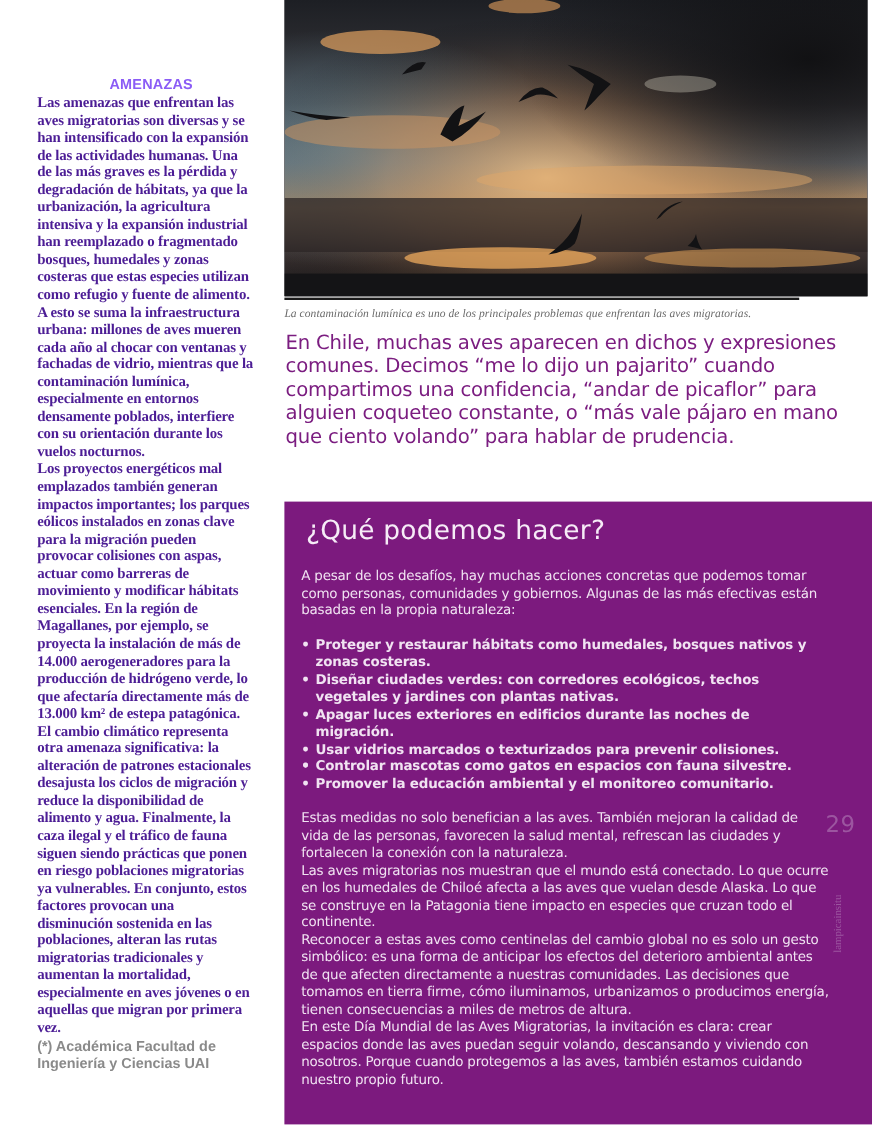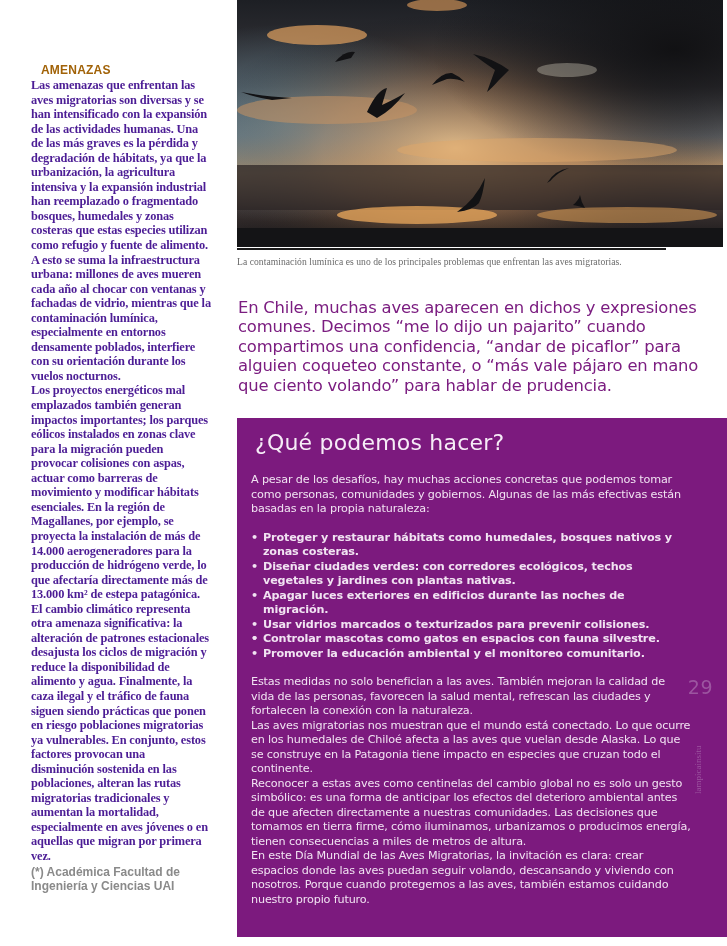--- a/index.html
+++ b/index.html
@@ -5,46 +5,46 @@
   html, body { margin: 0; padding: 0; }
   body {
     width: 727px; height: 946px; background: #ffffff; position: relative; overflow: hidden;
     font-family: "Liberation Serif", serif;
   }
   .left-col {
     position: absolute; left: 31px; top: 63px; width: 180px;
     color: #1e1a1c;
   }
   .left-col .heading {
-    text-align: left; color: #a16207; font-family: "Liberation Sans", sans-serif;
+    text-align: center; color: #8b5cf6; font-family: "Liberation Sans", sans-serif;
     font-weight: bold; font-size: 12px; letter-spacing: 0.2px; margin: 0 0 1px 10px;
   }
   .left-col p {
     margin: 0; font-size: 12.4px; line-height: 14.55px; font-weight: bold;
     letter-spacing: -0.15px; color: #4c1d95;
   }
   .left-col .credit {
     font-family: "Liberation Sans", sans-serif; color: #8a8a8a; font-weight: bold;
     font-size: 12px; line-height: 14.5px; margin-top: 1px;
   }
   .photo {
     position: absolute; left: 237px; top: 0; width: 486px; height: 247px; overflow: hidden;
     background: #1a1a1e;
   }
   .photo svg { display: block; width: 100%; height: 100%; }
   .photo-rule {
     position: absolute; left: 237px; top: 248px; width: 429px; height: 2px; background: #1a1a1a;
   }
   .caption {
     position: absolute; left: 237px; top: 256px; width: 490px;
-    font-family: "Liberation Serif", serif; font-size: 9.6px;
+    font-family: "Liberation Serif", serif; font-style: italic; font-size: 9.6px;
     color: #6a6a6a; letter-spacing: 0.05px; white-space: nowrap;
   }
   .pull-quote {
-    position: absolute; left: 238px; top: 298px; width: 470px;
+    position: absolute; left: 238px; top: 276px; width: 470px;
     font-family: "DejaVu Sans", sans-serif; font-size: 16.4px; line-height: 19.4px;
     color: #7b1d80; font-weight: 500; letter-spacing: -0.2px;
   }
   .purple-box {
     position: absolute; left: 237px; top: 418px; width: 490px; height: 519px;
     background: #7c1a7e; color: #f3e6f4;
     font-family: "DejaVu Sans", sans-serif;
   }
   .purple-box h2 {
     margin: 4px; position: absolute; left: 14px; top: 8px;

